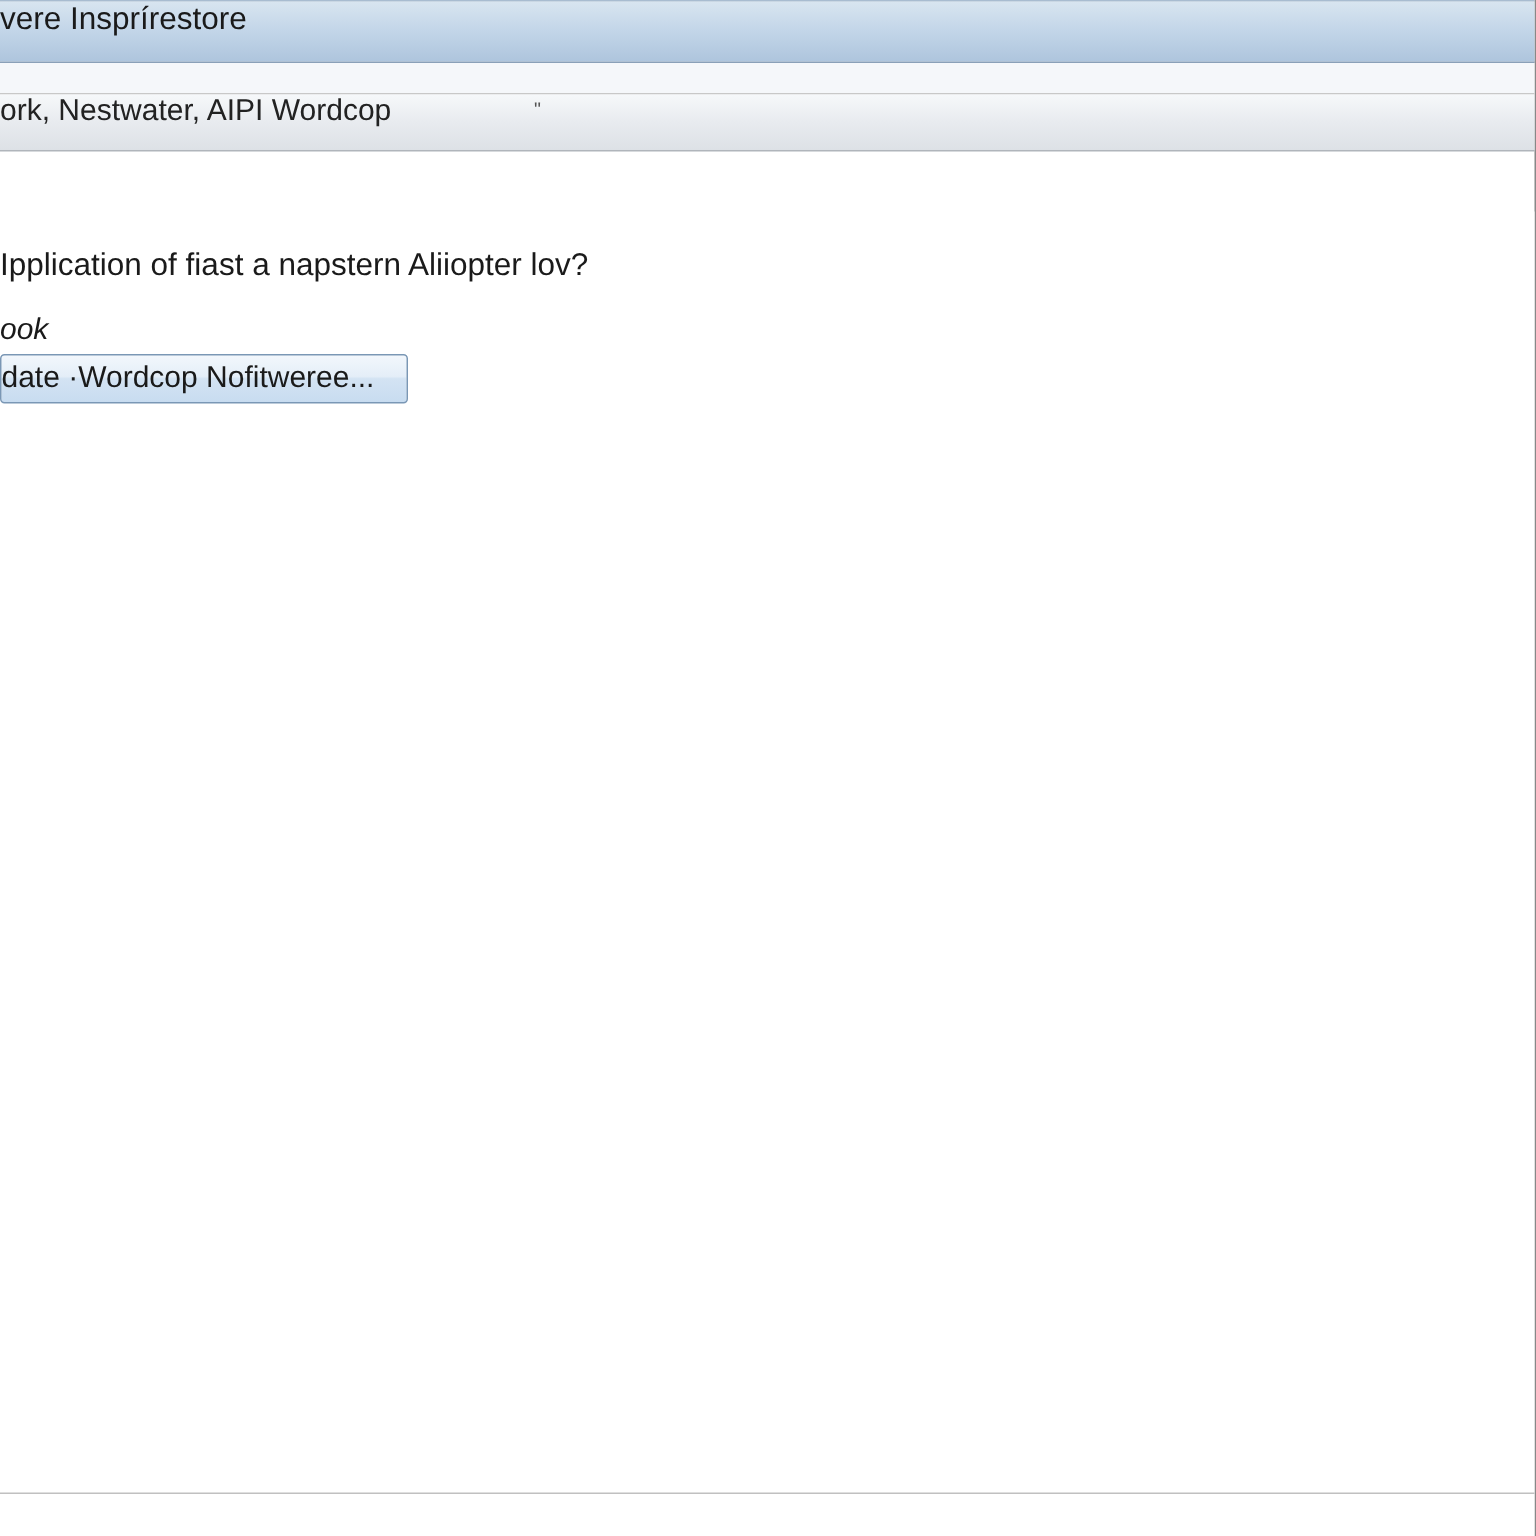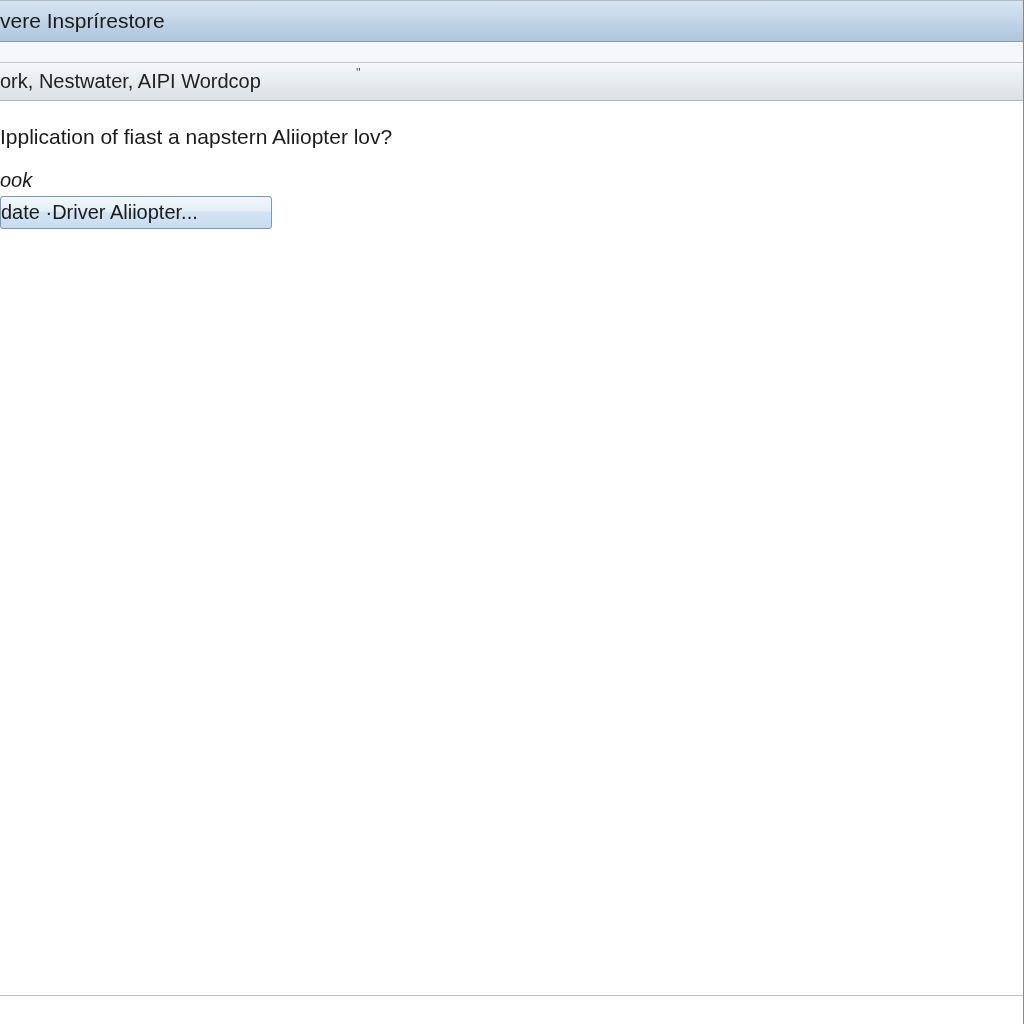--- a/index.html
+++ b/index.html
@@ -21,52 +21,52 @@
       display: flex;
       flex-direction: column;
       border-right: 1px solid #888;
     }
     .titlebar {
       height: 42px;
       background: linear-gradient(to bottom, #d8e5f0 0%, #c2d5e8 50%, #aec5dd 100%);
       border-top: 1px solid #a8bcd0;
       border-bottom: 1px solid #8aa0b8;
       display: flex;
-      align-items: center;
       padding-left: 0;
       color: #1a1a1a;
       font-size: 21px;
     }
     .gap-strip {
       height: 21px;
       background: #f5f7fa;
       border-bottom: 1px solid #c8c8c8;
     }
     .toolbar {
       height: 38px;
       background: linear-gradient(to bottom, #f6f8fa 0%, #e8ebef 50%, #dde1e6 100%);
       border-bottom: 1px solid #b0b5bb;
       display: flex;
-      align-items: center;
+      align-items: flex-start;
       padding-left: 0;
       color: #222;
       font-size: 20px;
       position: relative;
     }
     .toolbar-quote {
       position: absolute;
       left: 356px;
       top: 2px;
       font-size: 13px;
       color: #555;
     }
     .content {
       padding: 24px 0 0 0;
       flex: 1;
       background: #ffffff;
+      margin-top: 40px;
     }
     .question {
       font-size: 21px;
       color: #1a1a1a;
       margin-bottom: 20px;
       padding-left: 0;
     }
     .subtext {
       font-size: 20px;
       color: #1a1a1a;
@@ -108,16 +108,16 @@
     <span class="truncated-left">vere Insprírestore</span>
   </div>
   <div class="gap-strip"></div>
   <div class="toolbar">
     <span class="truncated-left">ork, Nestwater, AIPI Wordcop</span>
     <span class="toolbar-quote">"</span>
   </div>
   <div class="content">
     <div class="question">Ipplication of fiast a napstern Aliiopter lov?</div>
     <div class="subtext">ook</div>
-    <button class="driver-button">date ·Driver Aliiopter...</button>
+    <button class="driver-button">date ·Wordcop Nofitweree...</button>
   </div>
   <div class="divider-bottom"></div>
 </div>
 
 </body></html>

